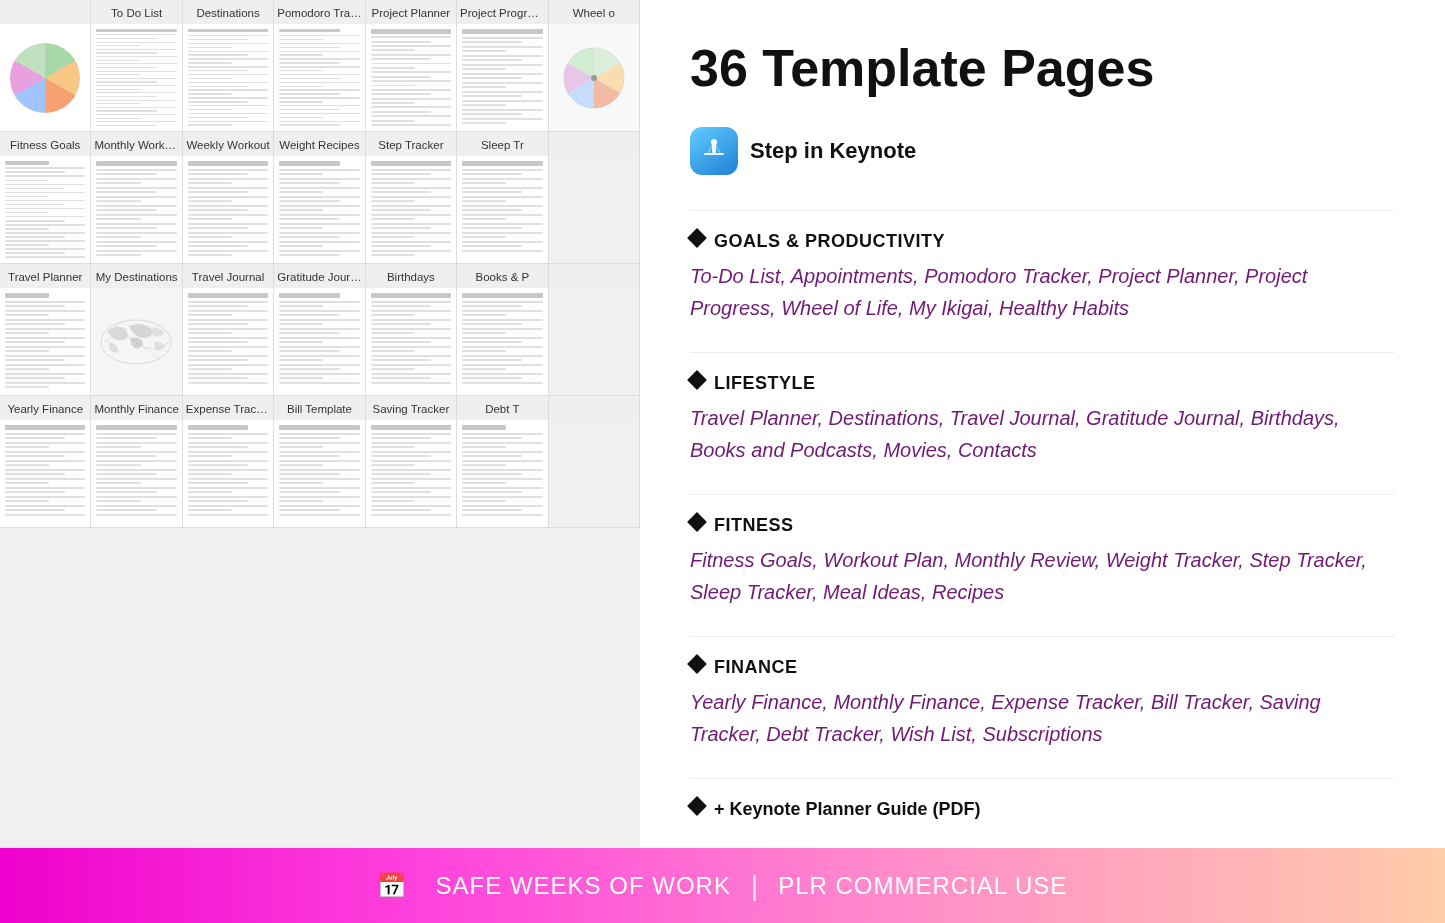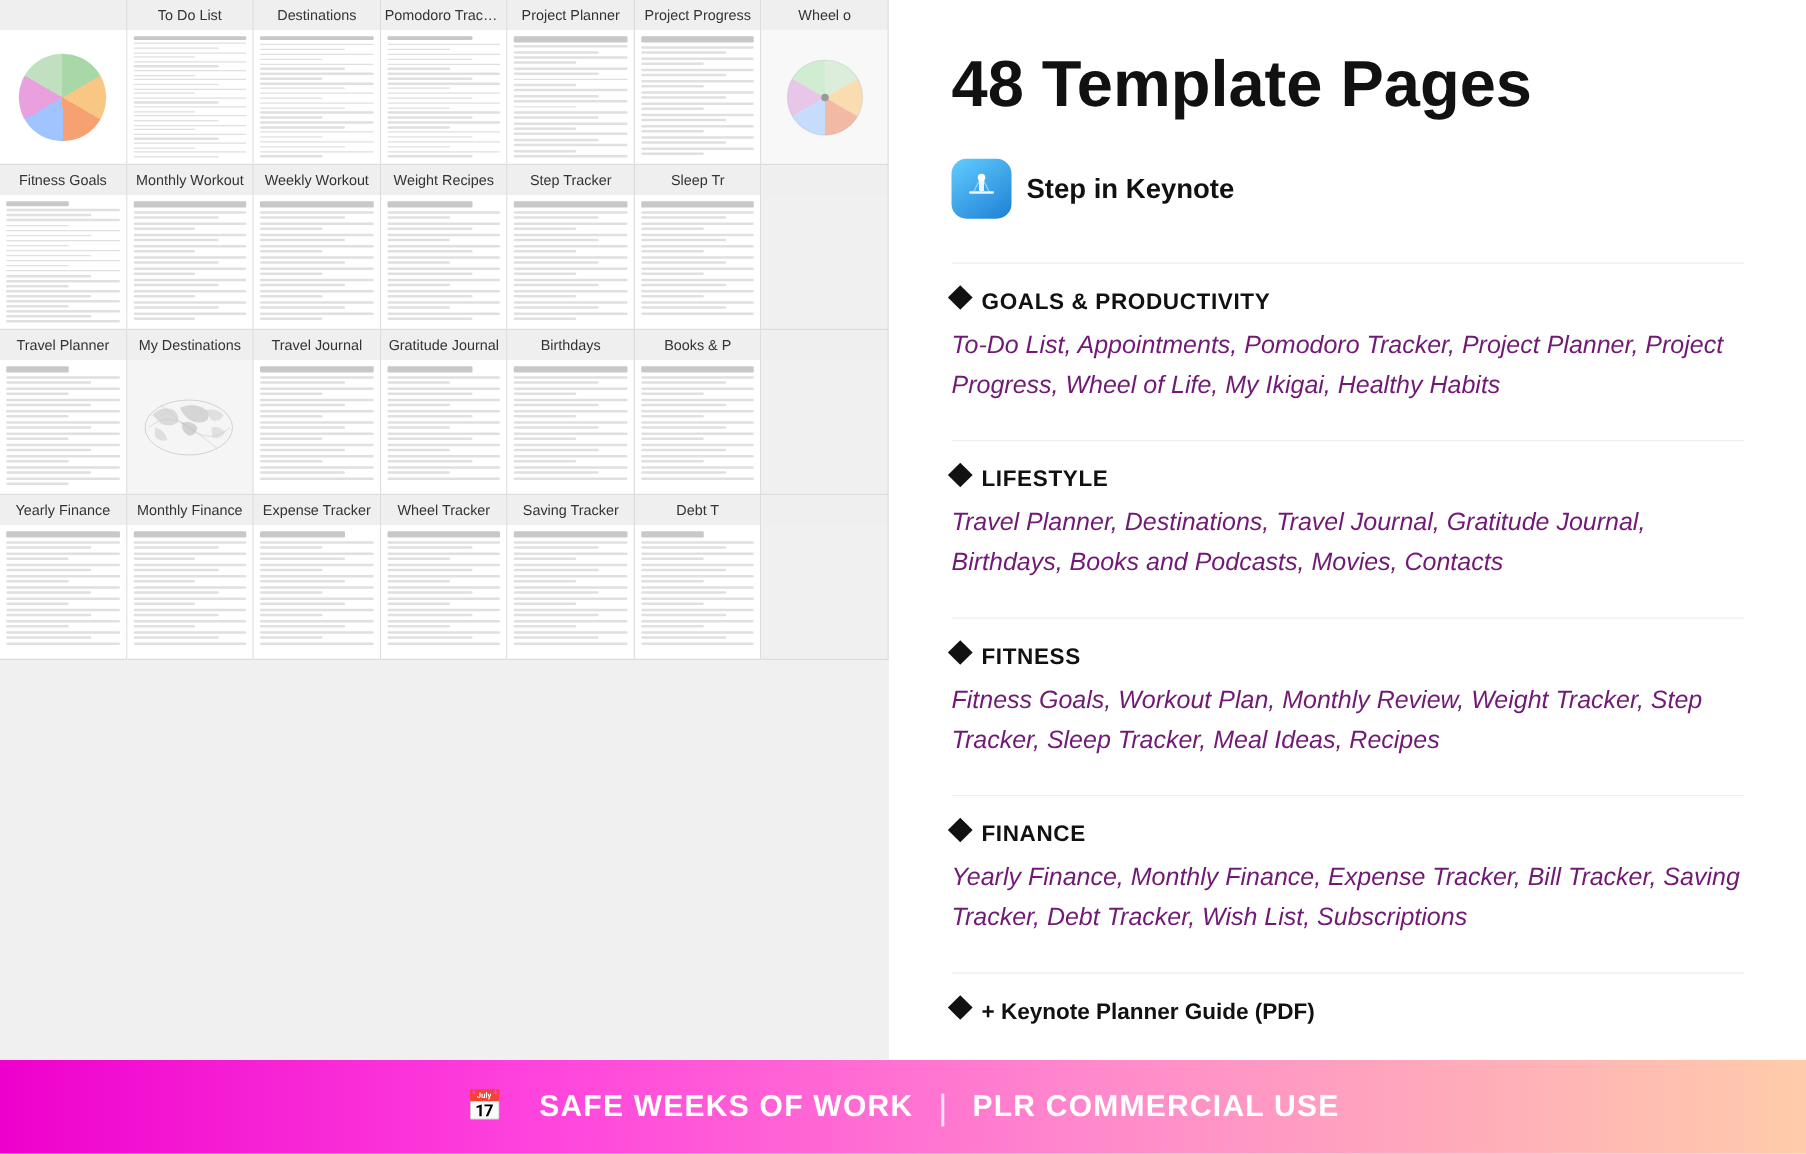--- a/index.html
+++ b/index.html
@@ -14,21 +14,21 @@
     }
 
     .main-content {
       display: flex;
       flex: 1;
       overflow: hidden;
     }
 
     
     .left-panel {
-      width: 711px;
+      width: 640px;
       overflow: hidden;
       background: #f0f0f0;
       position: relative;
     }
 
     
     .thumb-circle-container {
       display: flex;
       align-items: center;
       justify-content: center;
@@ -137,21 +137,21 @@
       background: linear-gradient(90deg, #ee00cc 0%, #ff44dd 30%, #ff88cc 60%, #ffccaa 100%);
       display: flex;
       align-items: center;
       justify-content: center;
       gap: 20px;
       flex-shrink: 0;
     }
 
     .banner-text {
       font-size: 24px;
-      font-weight: 700;
+      font-weight: 400;
       color: #fff;
       letter-spacing: 1px;
       text-transform: uppercase;
     }
 
     .banner-divider {
       color: #fff;
       font-size: 28px;
       font-weight: 300;
       opacity: 0.8;
@@ -718,21 +718,21 @@
             <div class="tl f"></div>
           </div>
         </div>
         <div class="thumb-item" style="background:#f0f0f0;"></div>
       </div>
 
       <div class="cell-label-row">
         <div class="label-item">Yearly Finance</div>
         <div class="label-item">Monthly Finance</div>
         <div class="label-item">Expense Tracker</div>
-        <div class="label-item">Wheel Tracker</div>
+        <div class="label-item">Bill Template</div>
         <div class="label-item">Saving Tracker</div>
         <div class="label-item">Debt T</div>
         <div class="label-item"></div>
       </div>
       <div class="cell-thumb-row">
         <div class="thumb-item">
           <div class="thumb-content">
             <div class="tl h f"></div>
             <div class="tl f"></div>
               <div class="tl m"></div>
@@ -876,21 +876,21 @@
           </div>
         </div>
         <div class="thumb-item" style="background:#f0f0f0;"></div>
       </div>
 
     </div>
   </div>
 
   <div class="right-panel">
 
-    <h1 class="page-title">48 Template Pages</h1>
+    <h1 class="page-title">36 Template Pages</h1>
 
     <div class="keynote-badge">
       <div class="kn-icon">
         <svg width="28" height="28" viewBox="0 0 28 28" fill="none">
           <rect x="4" y="16" width="20" height="2" rx="1" fill="white" opacity="0.9"></rect>
           <rect x="12" y="6" width="4" height="10" rx="1" fill="white" opacity="0.9"></rect>
           <circle cx="14" cy="5" r="3" fill="white"></circle>
           <path d="M8 16 L14 4 L20 16" fill="none" stroke="rgba(255,255,255,0.5)" stroke-width="1"></path>
         </svg>
       </div>

